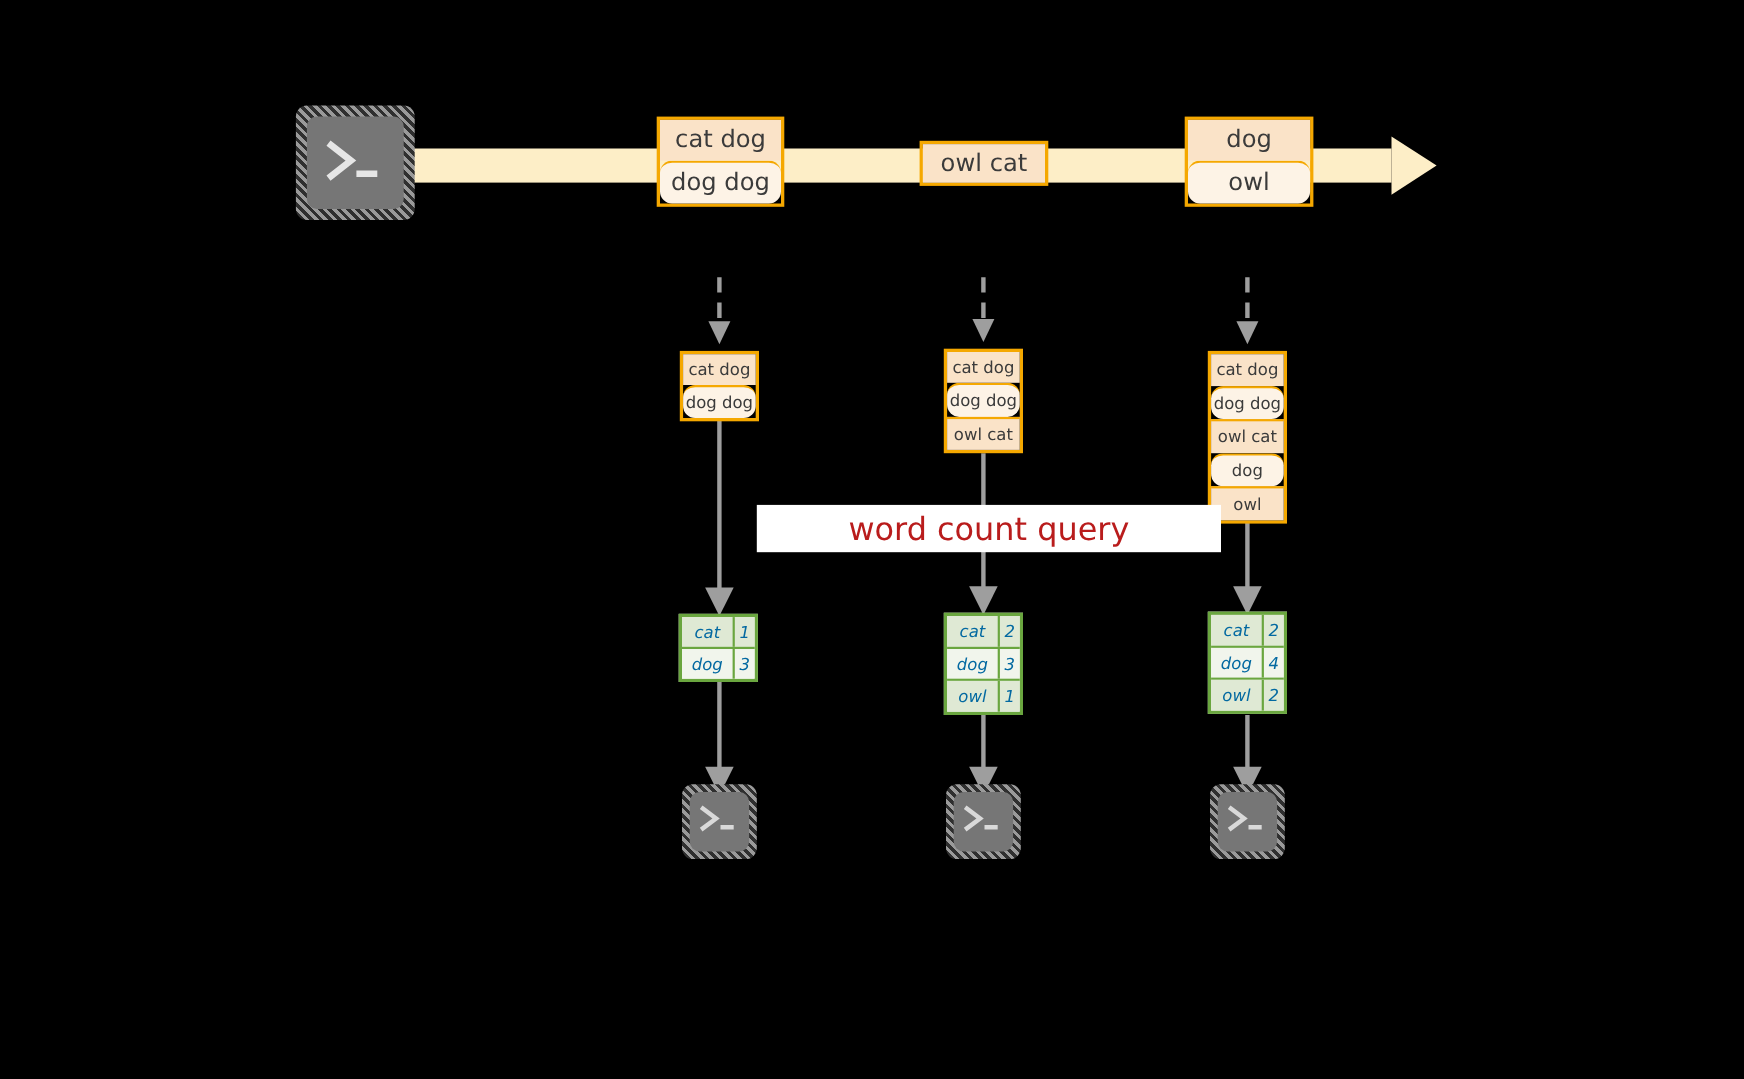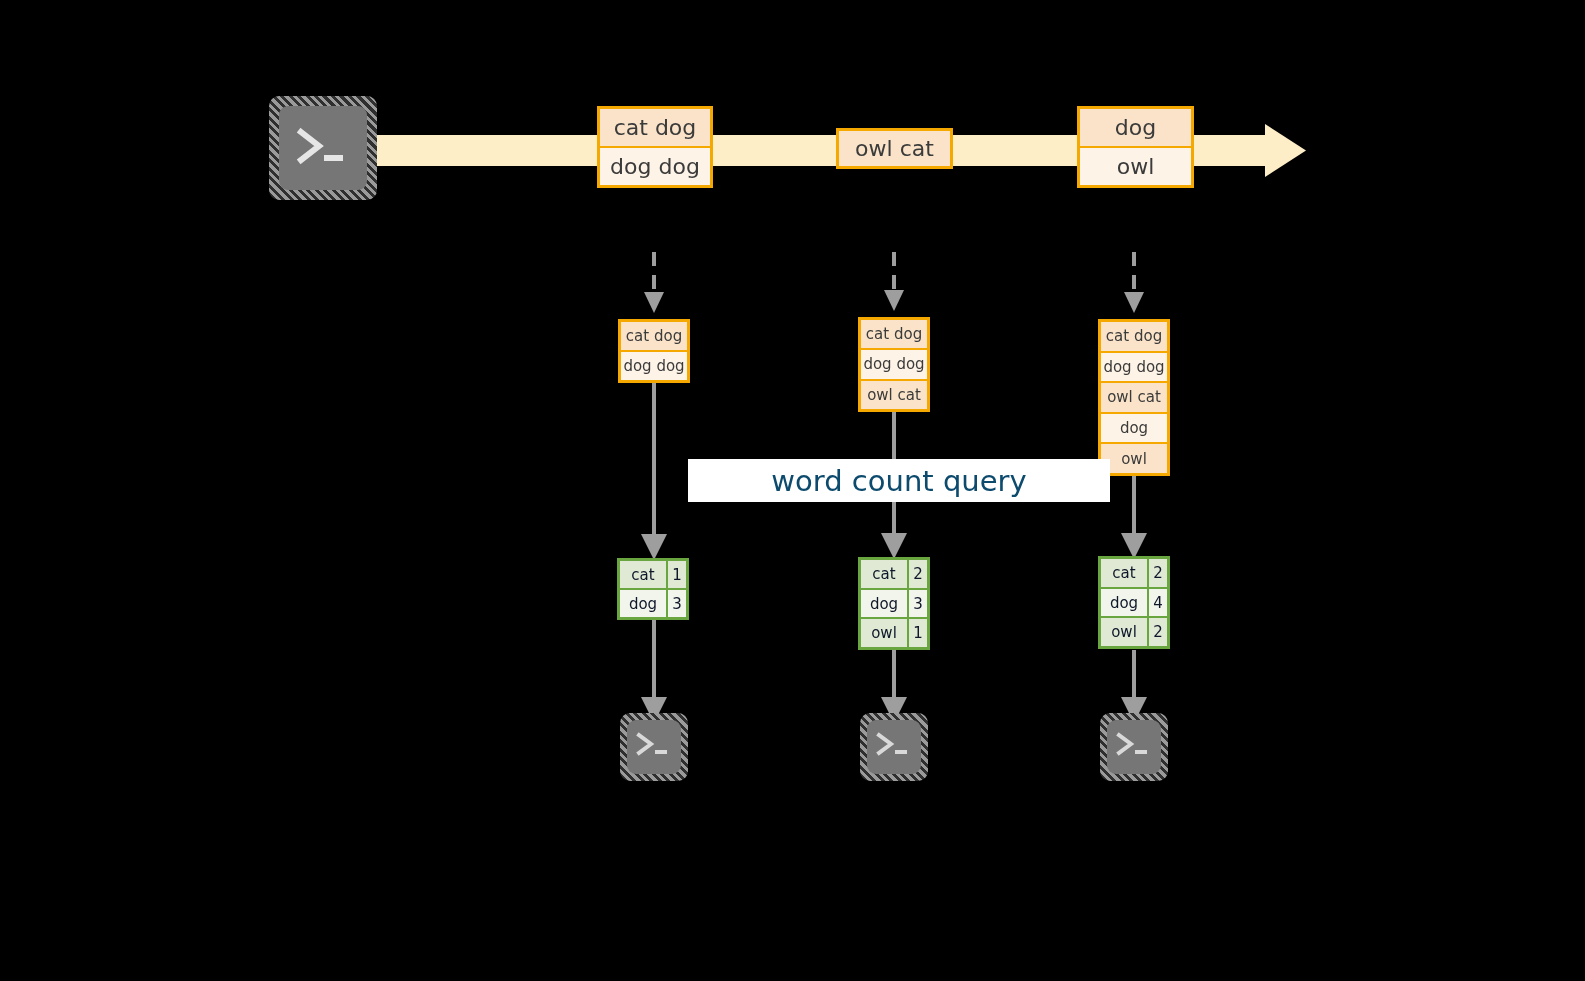--- a/index.html
+++ b/index.html
@@ -7,45 +7,45 @@
        font-family:"DejaVu Sans","Liberation Sans",sans-serif;}
   #stage{position:absolute;left:0;top:0;width:1272px;height:981px;}
   svg.layer{position:absolute;left:0;top:0;width:1585px;height:981px;overflow:visible;}
 
   
   .obox{position:absolute;border:3px solid #f5a800;box-sizing:border-box;
         display:flex;flex-direction:column;}
   .ocell{flex:1;display:flex;align-items:center;justify-content:center;
          color:#3b3b3b;box-sizing:border-box;white-space:nowrap;}
   .ocell.dark{background:#fae3c8;}
-  .ocell.light{background:#fdf3e6;}
+  .ocell.light{background:#fdf3e6;border-radius:11px;}
   .ocell + .ocell{border-top:2px solid #f5a800;}
 
   
   .gbox{position:absolute;border:3px solid #6aa63f;box-sizing:border-box;
         display:flex;flex-direction:column;background:#eef4e8;}
   .grow{flex:1;display:flex;box-sizing:border-box;}
   .grow + .grow{border-top:2px solid #6aa63f;}
-  .gcell{display:flex;align-items:center;justify-content:center;color:#0f172a;
-         box-sizing:border-box;white-space:nowrap;}
+  .gcell{display:flex;align-items:center;justify-content:center;color:#0369a1;
+         box-sizing:border-box;white-space:nowrap;font-style:italic;}
   .gcell.k{flex:0 0 46px;}
   .gcell.v{flex:1;border-left:2px solid #6aa63f;}
   .grow.dark .gcell{background:#dfe9d4;}
   .grow.light .gcell{background:#f1f5ec;}
 
   
   .term{position:absolute;box-sizing:border-box;}
   .term .hatch{position:absolute;inset:0;border-radius:10px;
       background:repeating-linear-gradient(45deg,#9a9a9a 0 3px,#2f2f2f 3px 6px);}
   .term .body{position:absolute;border-radius:9px;background:#767676;}
   .term svg{position:absolute;}
 
   
   .banner{position:absolute;background:#ffffff;display:flex;align-items:center;
-          justify-content:center;color:#0c4a6e;}
+          justify-content:center;color:#b91c1c;}
 
   .nosel{user-select:none;}
 </style>
 </head>
 <body>
 
 <div id="stage">
 
   <svg class="layer" viewBox="0 0 1585 981">
 

